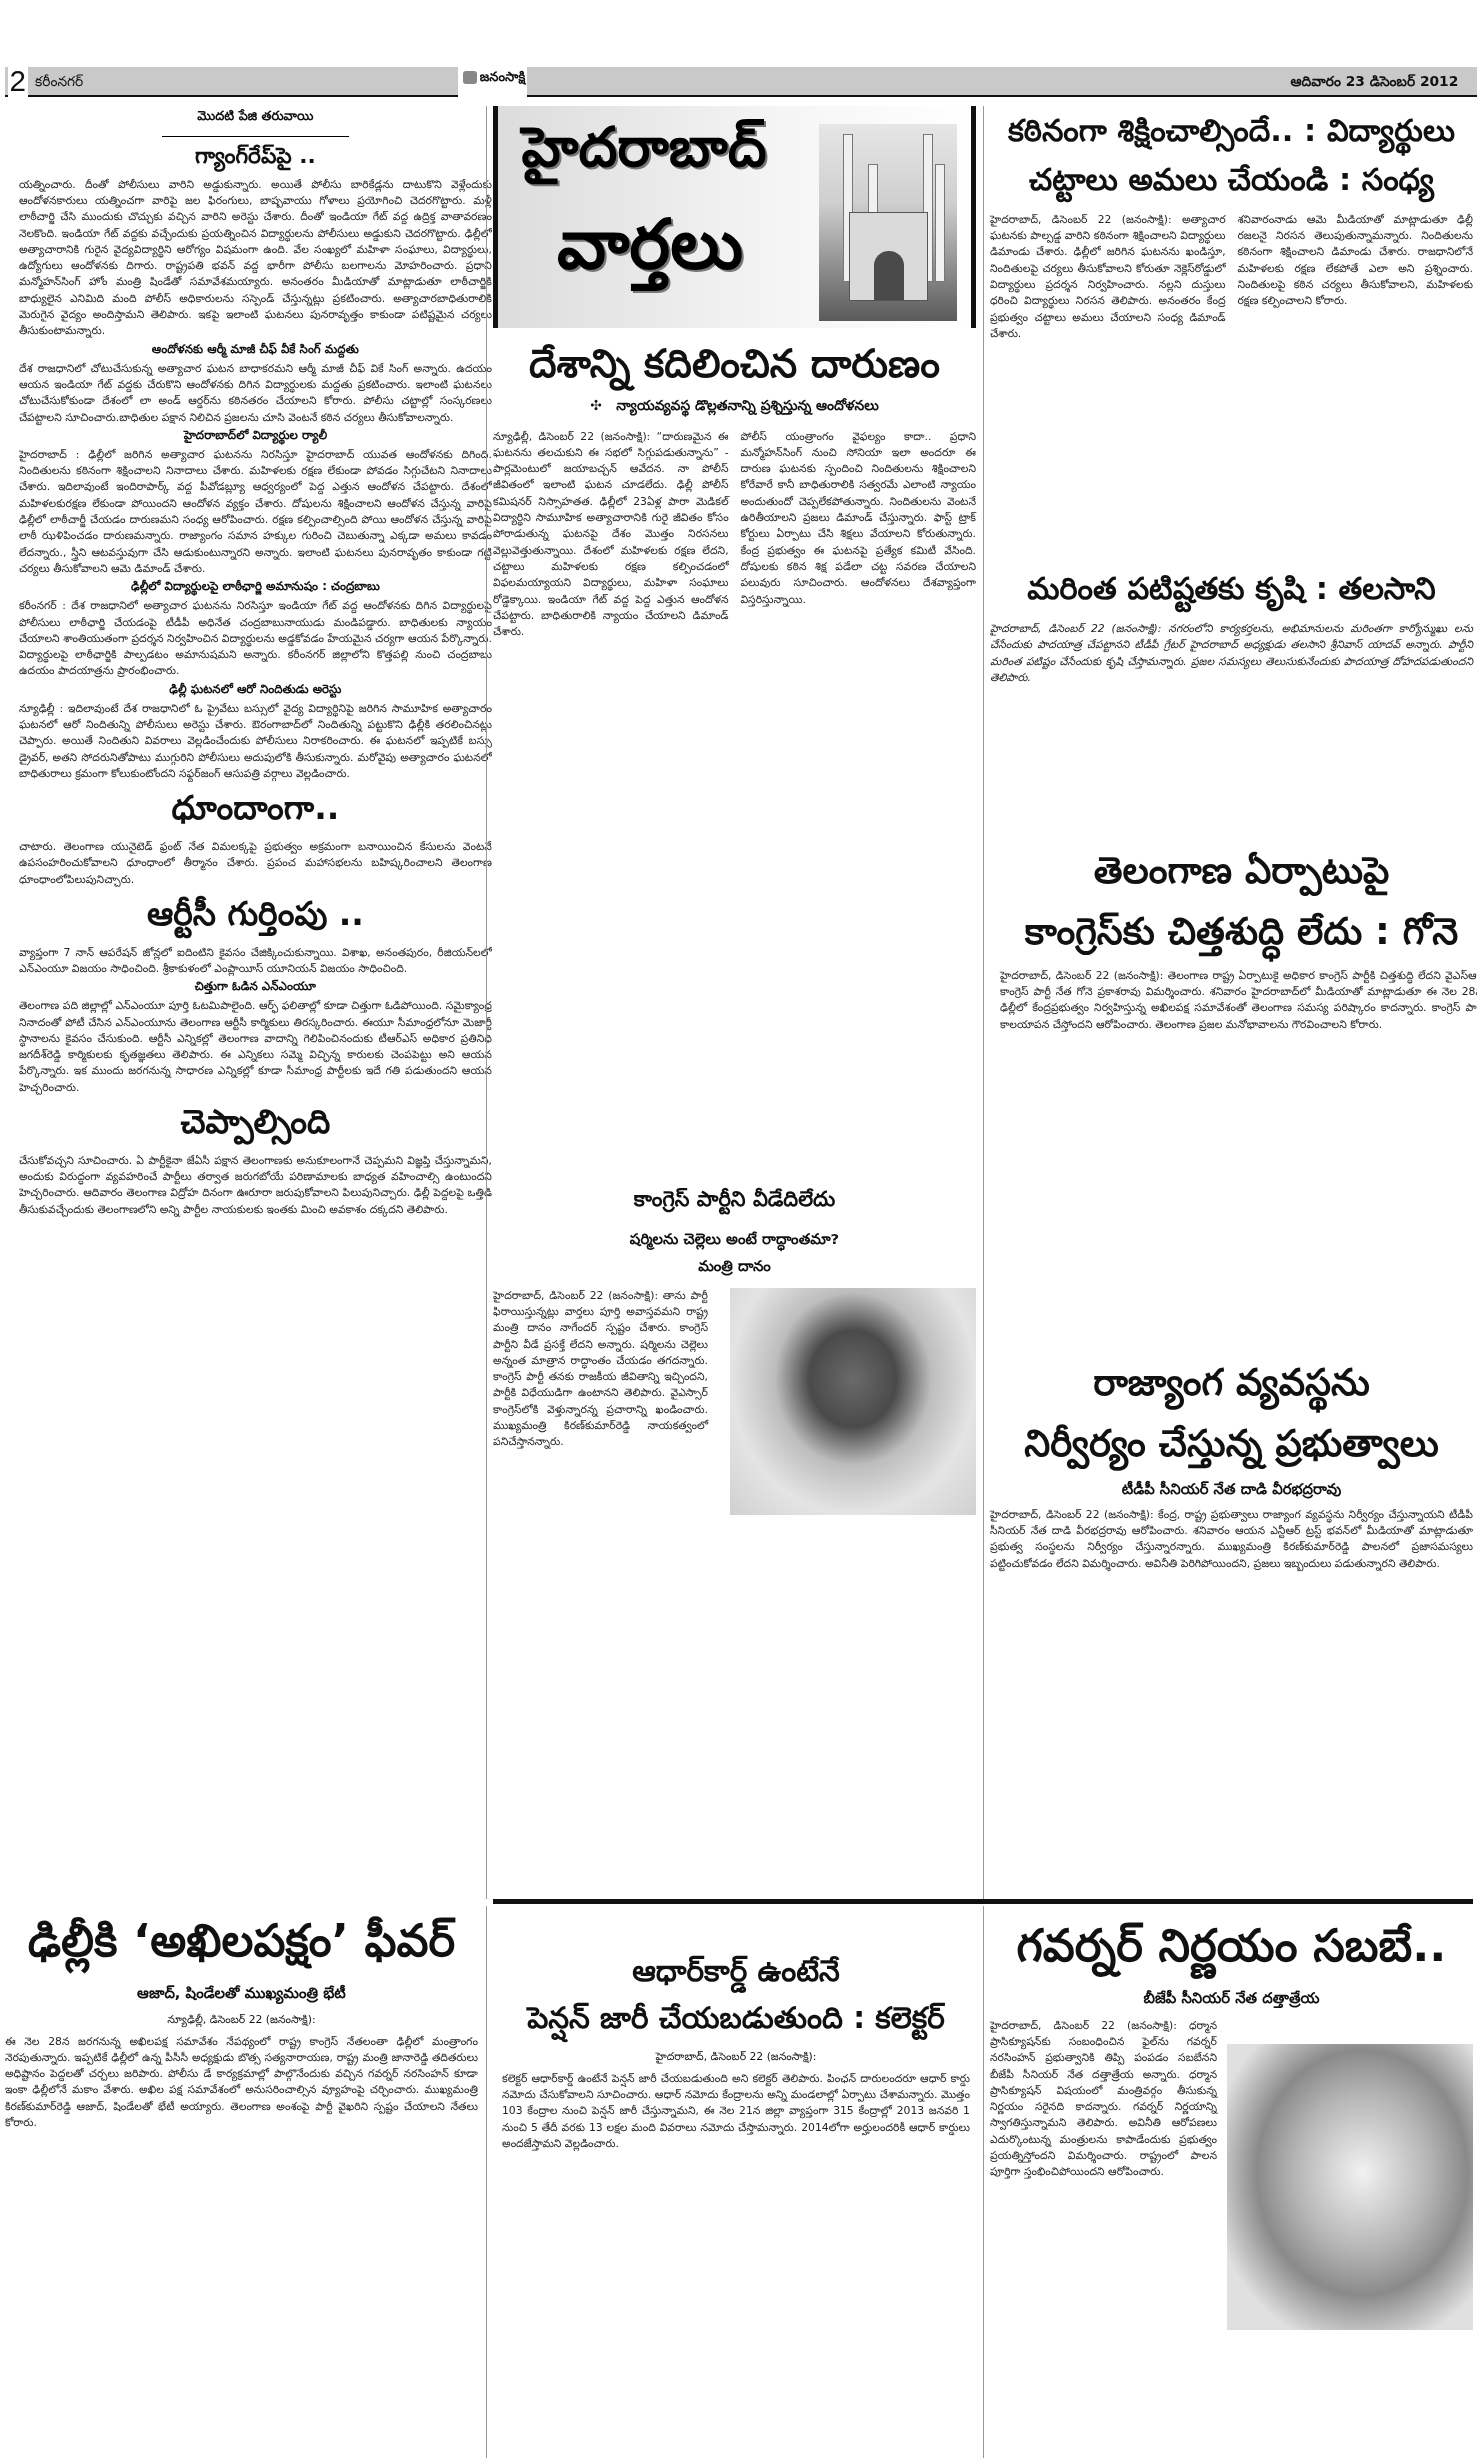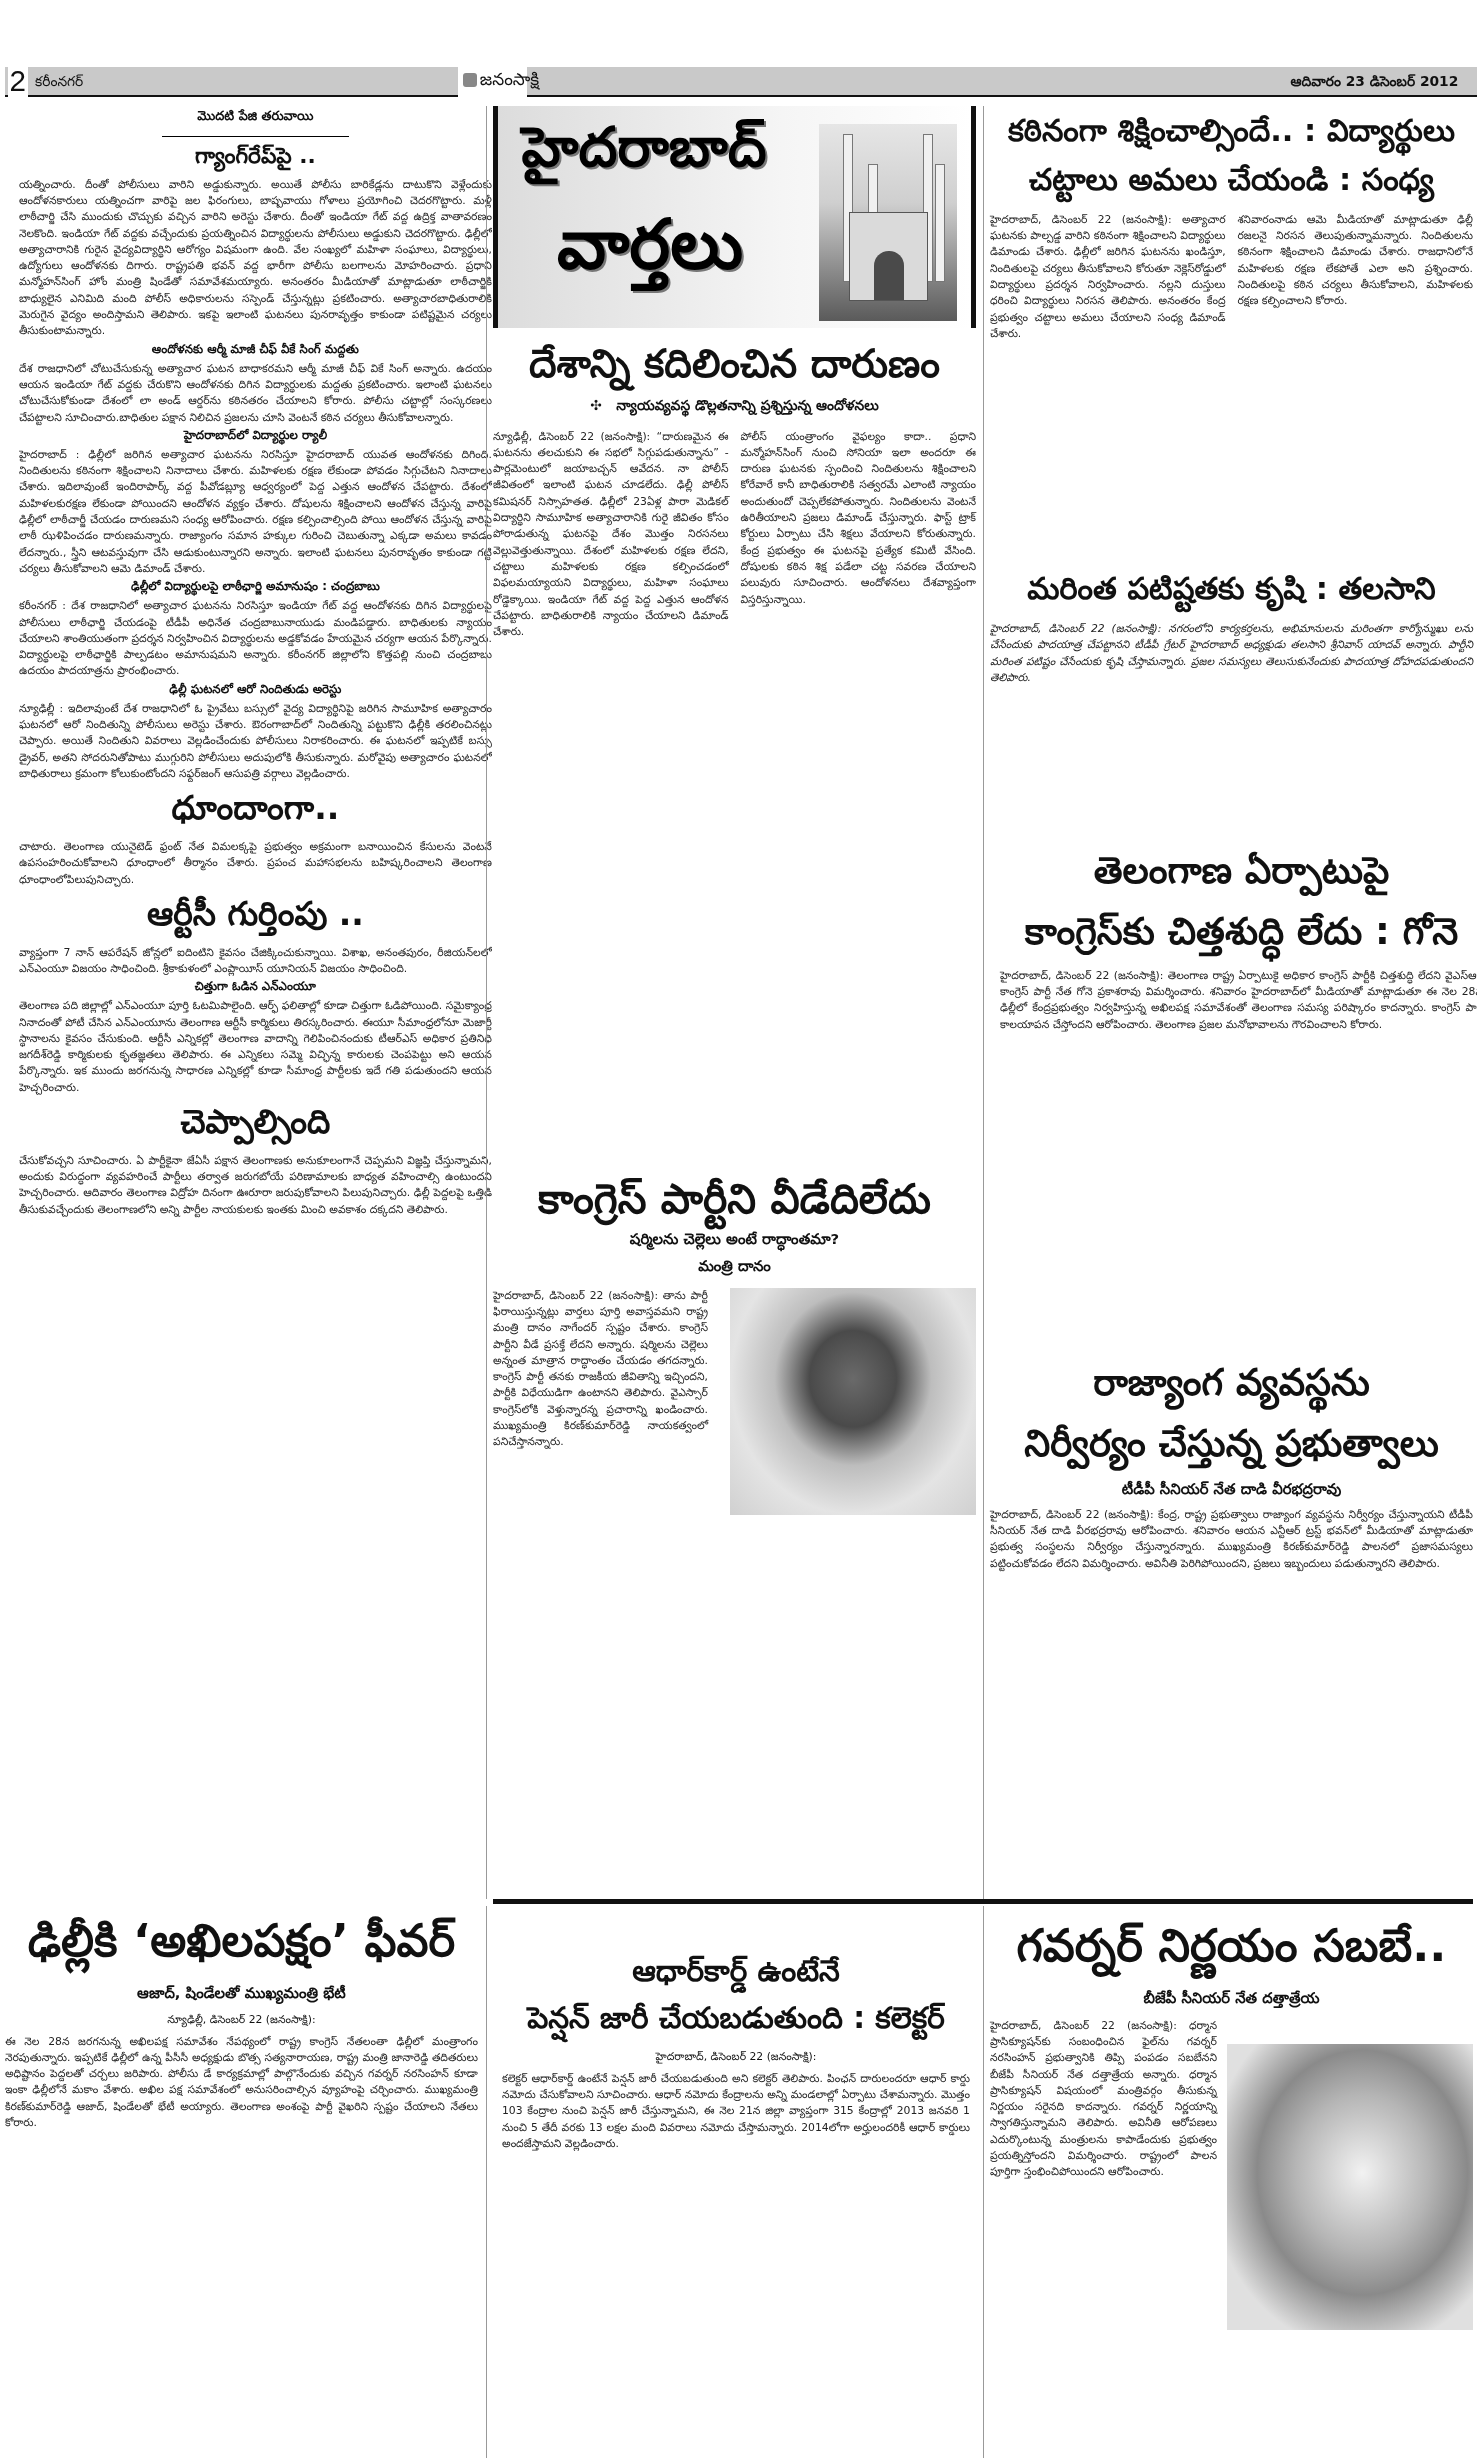--- a/index.html
+++ b/index.html
@@ -5,21 +5,21 @@
   * { box-sizing: border-box; margin: 0; padding: 0; }
   html, body { width: 1478px; height: 2463px; background: #ffffff; overflow: hidden; }
   body { position: relative; font-family: "DejaVu Sans", sans-serif; color: #111; }
 
   
   .mast { position: absolute; top: 67px; left: 0; width: 1478px; height: 29.6px; }
   .mast .bar-left { position: absolute; left: 4.9px; top: 0; width: 453px; height: 29.6px; background: #c9c9c9; border-bottom: 2px solid #111; }
   .mast .bar-right { position: absolute; left: 527px; top: 0; width: 951px; height: 29.6px; background: #c9c9c9; border-bottom: 2px solid #111; }
   .mast .page-num { position: absolute; left: 7.9px; top: -2px; font-size: 29.6px; font-family: "Liberation Sans", sans-serif; background:#fff; width:19.7px; height:31.5px; line-height:31.5px; text-align:center; }
   .mast .edition { position: absolute; left: 35px; top: 5.9px; font-size: 13.8px; }
-  .mast .logo { position: absolute; left: 463px; top: 2px; font-size: 17px; font-weight: normal; width: 79px; }
+  .mast .logo { position: absolute; left: 463px; top: 2px; font-size: 13px; font-weight: bold; width: 79px; }
   .mast .logo-mark { display:inline-block; width:13.8px; height:13.8px; background:#888; border-radius:3px; margin-right:3px; vertical-align:middle; }
   .mast .date { position: absolute; right: 19.7px; top: 5.9px; font-size: 13.8px; font-weight: bold; }
 
   .text { font-size: 10.8px; line-height: 16.3px; text-align: justify; color: #222; }
   .kicker { text-align: center; font-weight: bold; font-size: 11.8px; margin: 2px 0; }
   .secthead { text-align: center; font-weight: bold; font-size: 21.7px; margin: 5.9px 0 3.9px; }
   .secthead.big { font-size: 33px; }
 
   
   .col-left { position: absolute; left: 4.9px; top: 106px; width: 473px; height: 1783px; overflow: hidden; margin-left: 14px; }
@@ -127,21 +127,21 @@
   <div class="two-col">
     <div>
         <p class="text">న్యూఢిల్లీ, డిసెంబర్ 22 (జనంసాక్షి): “దారుణమైన ఈ ఘటనను తలచుకుని ఈ సభలో సిగ్గుపడుతున్నాను” - పార్లమెంటులో జయాబచ్చన్ ఆవేదన. నా పోలీస్ జీవితంలో ఇలాంటి ఘటన చూడలేదు. ఢిల్లీ పోలీస్ కమిషనర్ నిస్సాహతత. ఢిల్లీలో 23ఏళ్ల పారా మెడికల్ విద్యార్థిని సామూహిక అత్యాచారానికి గురై జీవితం కోసం పోరాడుతున్న ఘటనపై దేశం మొత్తం నిరసనలు వెల్లువెత్తుతున్నాయి. దేశంలో మహిళలకు రక్షణ లేదని, చట్టాలు మహిళలకు రక్షణ కల్పించడంలో విఫలమయ్యాయని విద్యార్థులు, మహిళా సంఘాలు రోడ్డెక్కాయి. ఇండియా గేట్ వద్ద పెద్ద ఎత్తున ఆందోళన చేపట్టారు. బాధితురాలికి న్యాయం చేయాలని డిమాండ్ చేశారు.</p>
       </div>
     <div>
         <p class="text">పోలీస్ యంత్రాంగం వైఫల్యం కాదా.. ప్రధాని మన్మోహన్‌సింగ్ నుంచి సోనియా ఇలా అందరూ ఈ దారుణ ఘటనకు స్పందించి నిందితులను శిక్షించాలని కోరేవారే కానీ బాధితురాలికి సత్వరమే ఎలాంటి న్యాయం అందుతుందో చెప్పలేకపోతున్నారు. నిందితులను వెంటనే ఉరితీయాలని ప్రజలు డిమాండ్ చేస్తున్నారు. ఫాస్ట్ ట్రాక్ కోర్టులు ఏర్పాటు చేసి శిక్షలు వేయాలని కోరుతున్నారు. కేంద్ర ప్రభుత్వం ఈ ఘటనపై ప్రత్యేక కమిటీ వేసింది. దోషులకు కఠిన శిక్ష పడేలా చట్ట సవరణ చేయాలని పలువురు సూచించారు. ఆందోళనలు దేశవ్యాప్తంగా విస్తరిస్తున్నాయి.</p>
       </div>
   </div>
 
   <div style="position:absolute; top:1069px; left:0; width:483px;">
-    <div class="rh" style="font-size:41px;">కాంగ్రెస్ పార్టీని వీడేదిలేదు</div>
+    <div class="rh" style="font-size:21px;">కాంగ్రెస్ పార్టీని వీడేదిలేదు</div>
     <div class="rsub">షర్మిలను చెల్లెలు అంటే రాద్ధాంతమా?</div>
     <div class="rsub" style="margin-top:0;">మంత్రి దానం</div>
     <div style="display:flex; gap:22px; margin-top:9.9px;">
       <p class="text" style="flex:1;">హైదరాబాద్, డిసెంబర్ 22 (జనంసాక్షి): తాను పార్టీ ఫిరాయిస్తున్నట్లు వార్తలు పూర్తి అవాస్తవమని రాష్ట్ర మంత్రి దానం నాగేందర్ స్పష్టం చేశారు. కాంగ్రెస్ పార్టీని వీడే ప్రసక్తే లేదని అన్నారు. షర్మిలను చెల్లెలు అన్నంత మాత్రాన రాద్ధాంతం చేయడం తగదన్నారు. కాంగ్రెస్ పార్టీ తనకు రాజకీయ జీవితాన్ని ఇచ్చిందని, పార్టీకి విధేయుడిగా ఉంటానని తెలిపారు. వైఎస్సార్ కాంగ్రెస్‌లోకి వెళ్తున్నారన్న ప్రచారాన్ని ఖండించారు. ముఖ్యమంత్రి కిరణ్‌కుమార్‌రెడ్డి నాయకత్వంలో పనిచేస్తానన్నారు.</p>
       <div class="photo-danam" title="మంత్రి దానం నాగేందర్"></div>
     </div>
   </div>
 </div>
 
 <div class="vline" style="left:983px; top:106px; height:1793px;"></div>

